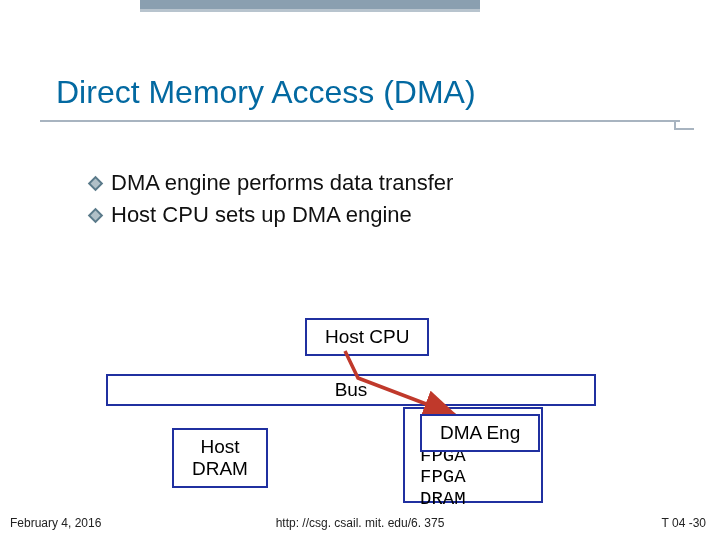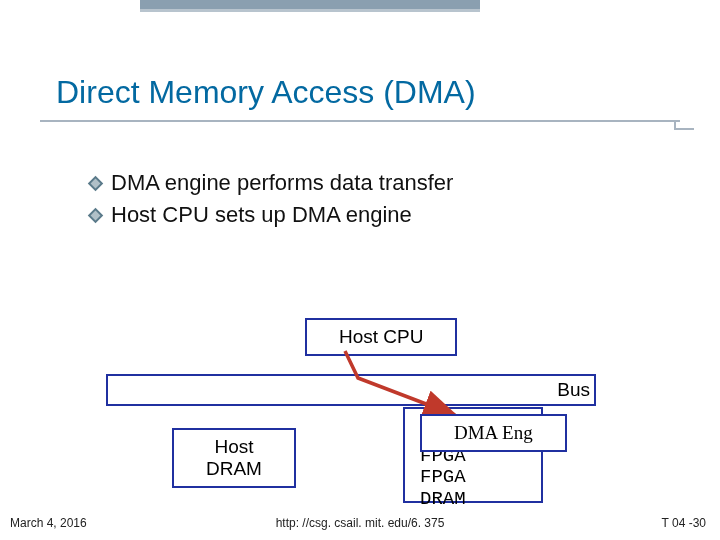--- a/index.html
+++ b/index.html
@@ -67,33 +67,33 @@
   .s-row { display: flex; align-items: center; margin-bottom: 4px; }
   .square {
     width: 7px; height: 7px;
     background: #5a7a8a;
     margin-right: 12px;
   }
   .box {
     position: absolute;
     border: 2px solid #2030a0;
     background: #fff;
-    padding: 6px 32px;
+    padding: 6px 18px;
     font-size: 19px;
     text-align: center;
   }
   .hostcpu { top: 318px; left: 305px; }
   .bus {
     position: absolute;
     top: 374px; left: 106px;
     width: 490px;
     border: 2px solid #2030a0;
     background: #fff;
     font-size: 19px;
-    text-align: right;
+    text-align: center;
     padding: 3px 4px;
   }
   .hostdram {
     top: 428px; left: 172px;
     line-height: 1.15;
   }
   .dmaeng {
     top: 414px; left: 420px;
     background: #fff;
   }
@@ -162,31 +162,31 @@
 </div>
 
 <div class="box hostcpu">Host CPU</div>
 <div class="bus">Bus</div>
 <div class="box hostdram">
   <div>Host</div>
   <div>DRAM</div>
 </div>
 
 <div class="fpga-outer"></div>
-<div class="box dmaeng" style="z-index:2;font-family:Liberation Serif, serif;">DMA Eng</div>
+<div class="box dmaeng" style="z-index:2;">DMA Eng</div>
 <div class="fpga-labels">
   <div>FPGA</div>
   <div>FPGA</div>
   <div>DRAM</div>
 </div>
 
 <svg class="arrow">
   <defs>
     <marker id="ah" markerWidth="10" markerHeight="8" refX="9" refY="4" orient="auto">
       <polygon points="0 0, 10 4, 0 8" fill="#c0392b"></polygon>
     </marker>
   </defs>
   <path d="M 245 33 L 258 60 L 355 97" stroke="#c0392b" stroke-width="3.5" fill="none" marker-end="url(#ah)"></path>
 </svg>
 
-<div class="footer-date">March 4, 2016</div>
+<div class="footer-date">February 4, 2016</div>
 <div class="footer-url">http: //csg. csail. mit. edu/6. 375</div>
 <div class="footer-slide">T 04 -30</div>
 
 </body></html>

